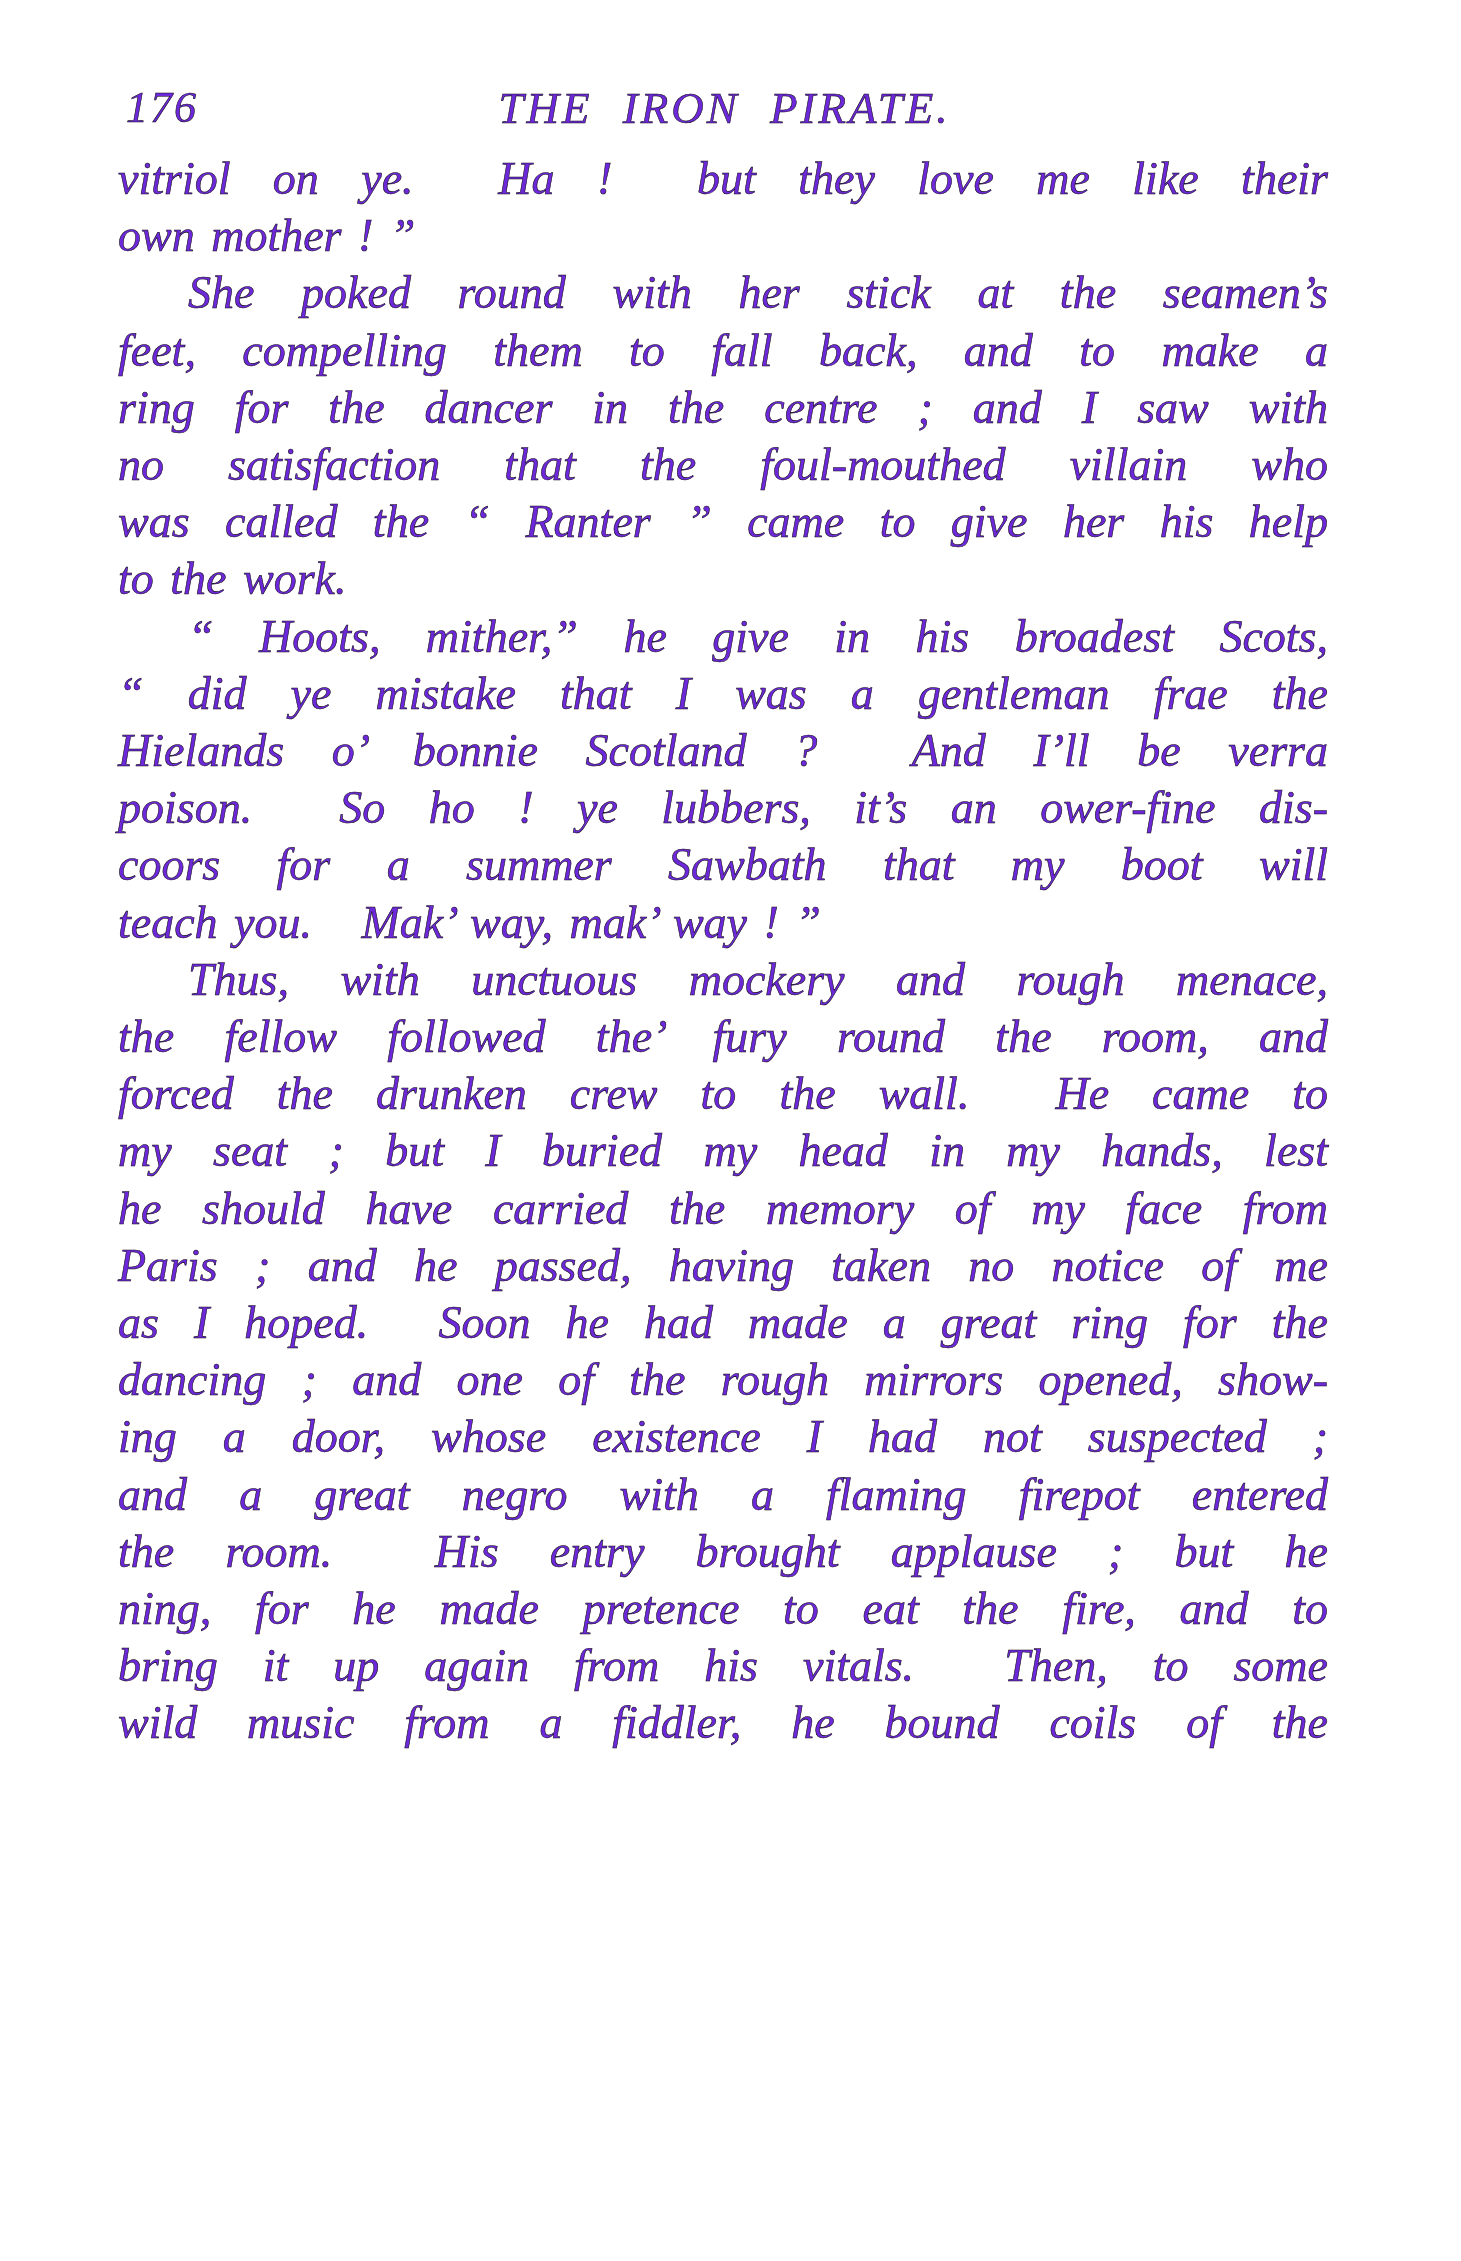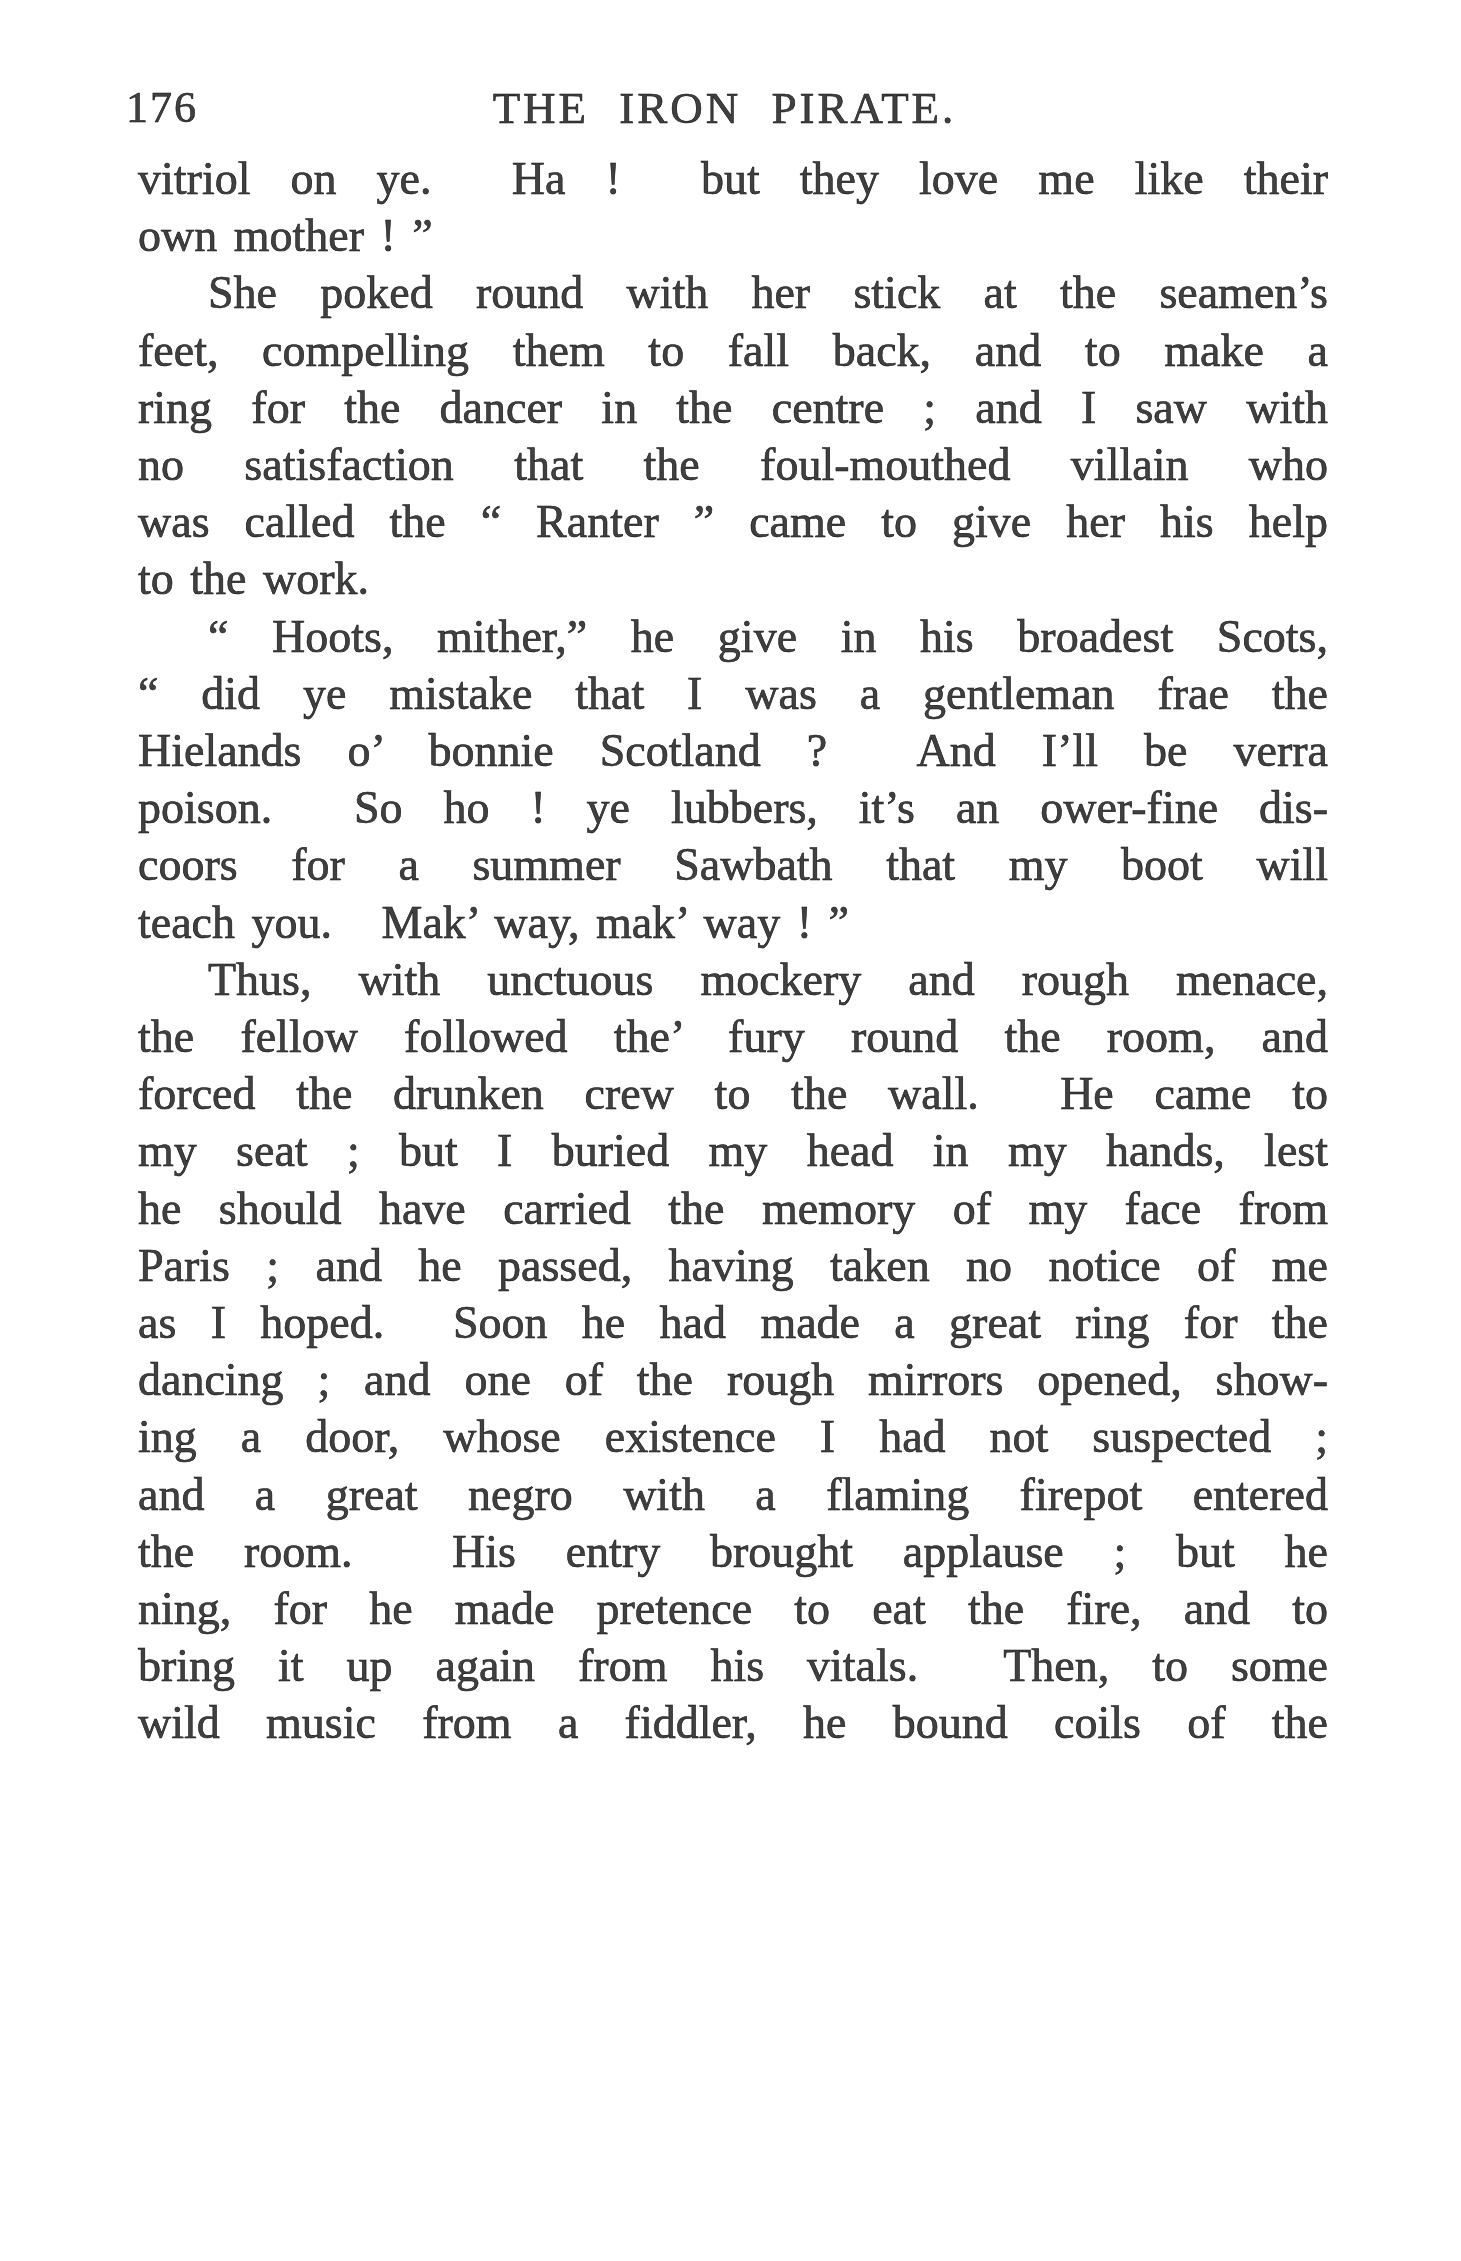--- a/index.html
+++ b/index.html
@@ -5,24 +5,25 @@
   html, body {
     margin: 0;
     padding: 0;
     background: #ffffff;
   }
   .page {
     position: relative;
     width: 1461px;
     height: 2261px;
     background: #ffffff;
-    color: #404040;
+    color: #6d28d9;
     font-family: "Liberation Serif", "DejaVu Serif", serif;
     -webkit-text-stroke: 0.55px #0c0c0c;
     overflow: hidden;
+    font-style: italic;
   }
   .running-head {
     position: absolute;
     top: 76px;
     left: 118px;
     right: 130px;
     height: 64px;
     line-height: 64px;
   }
   .folio {
@@ -43,21 +44,20 @@
     top: 150px;
     left: 118px;
     width: 1210px;
     font-size: 46px;
     line-height: 57.2px;
   }
   .line {
     white-space: pre-wrap;
     text-align: left;
     word-spacing: 5px;
-    margin-left: 20px;
   }
   .line.j {
     text-align: justify;
     text-align-last: justify;
     word-spacing: 0;
   }
   .line.i {
     text-indent: 70px;
   }
 </style>

